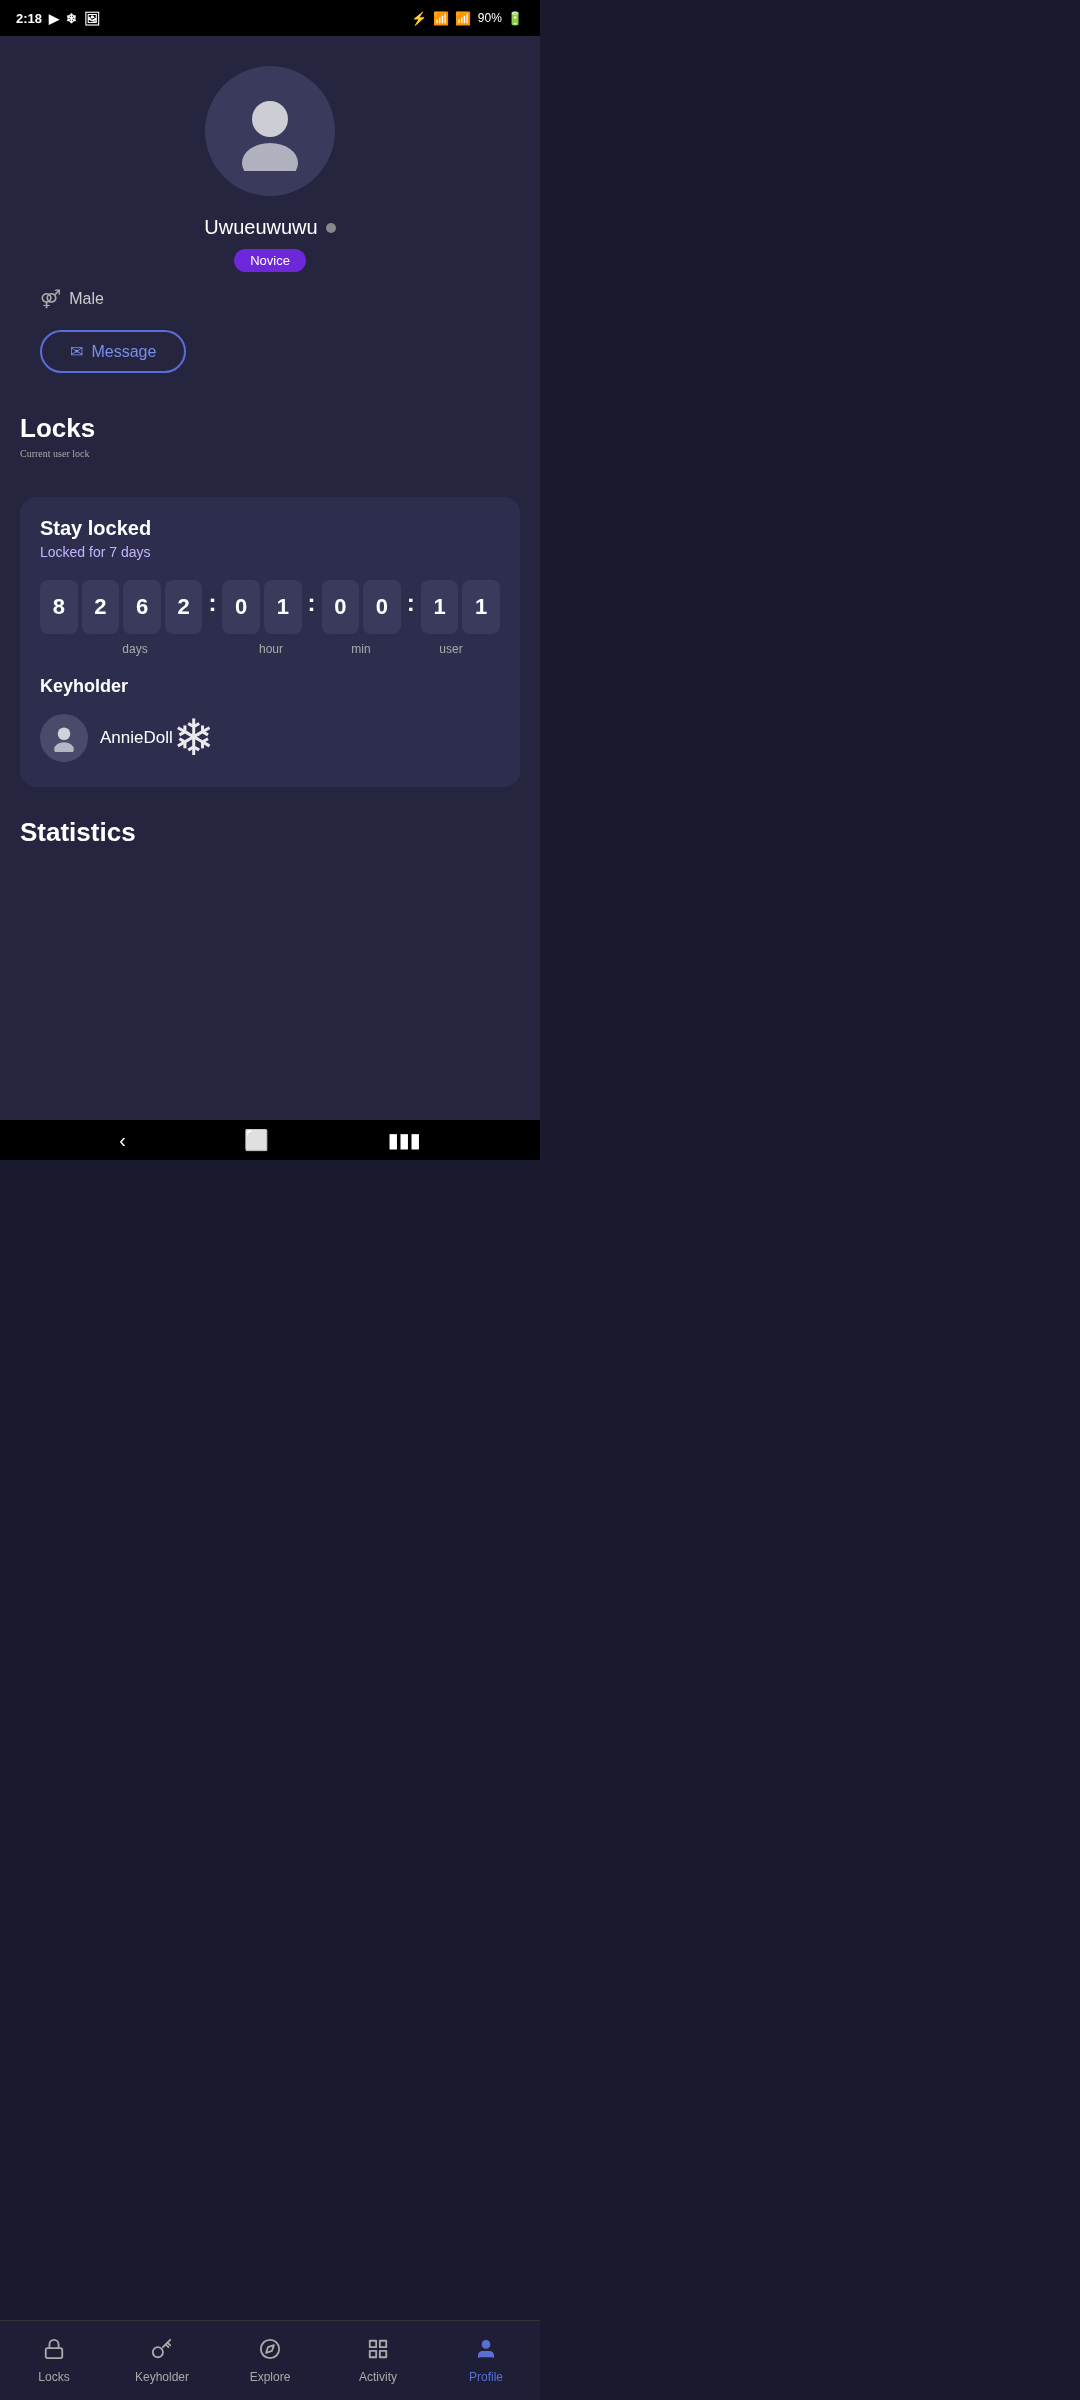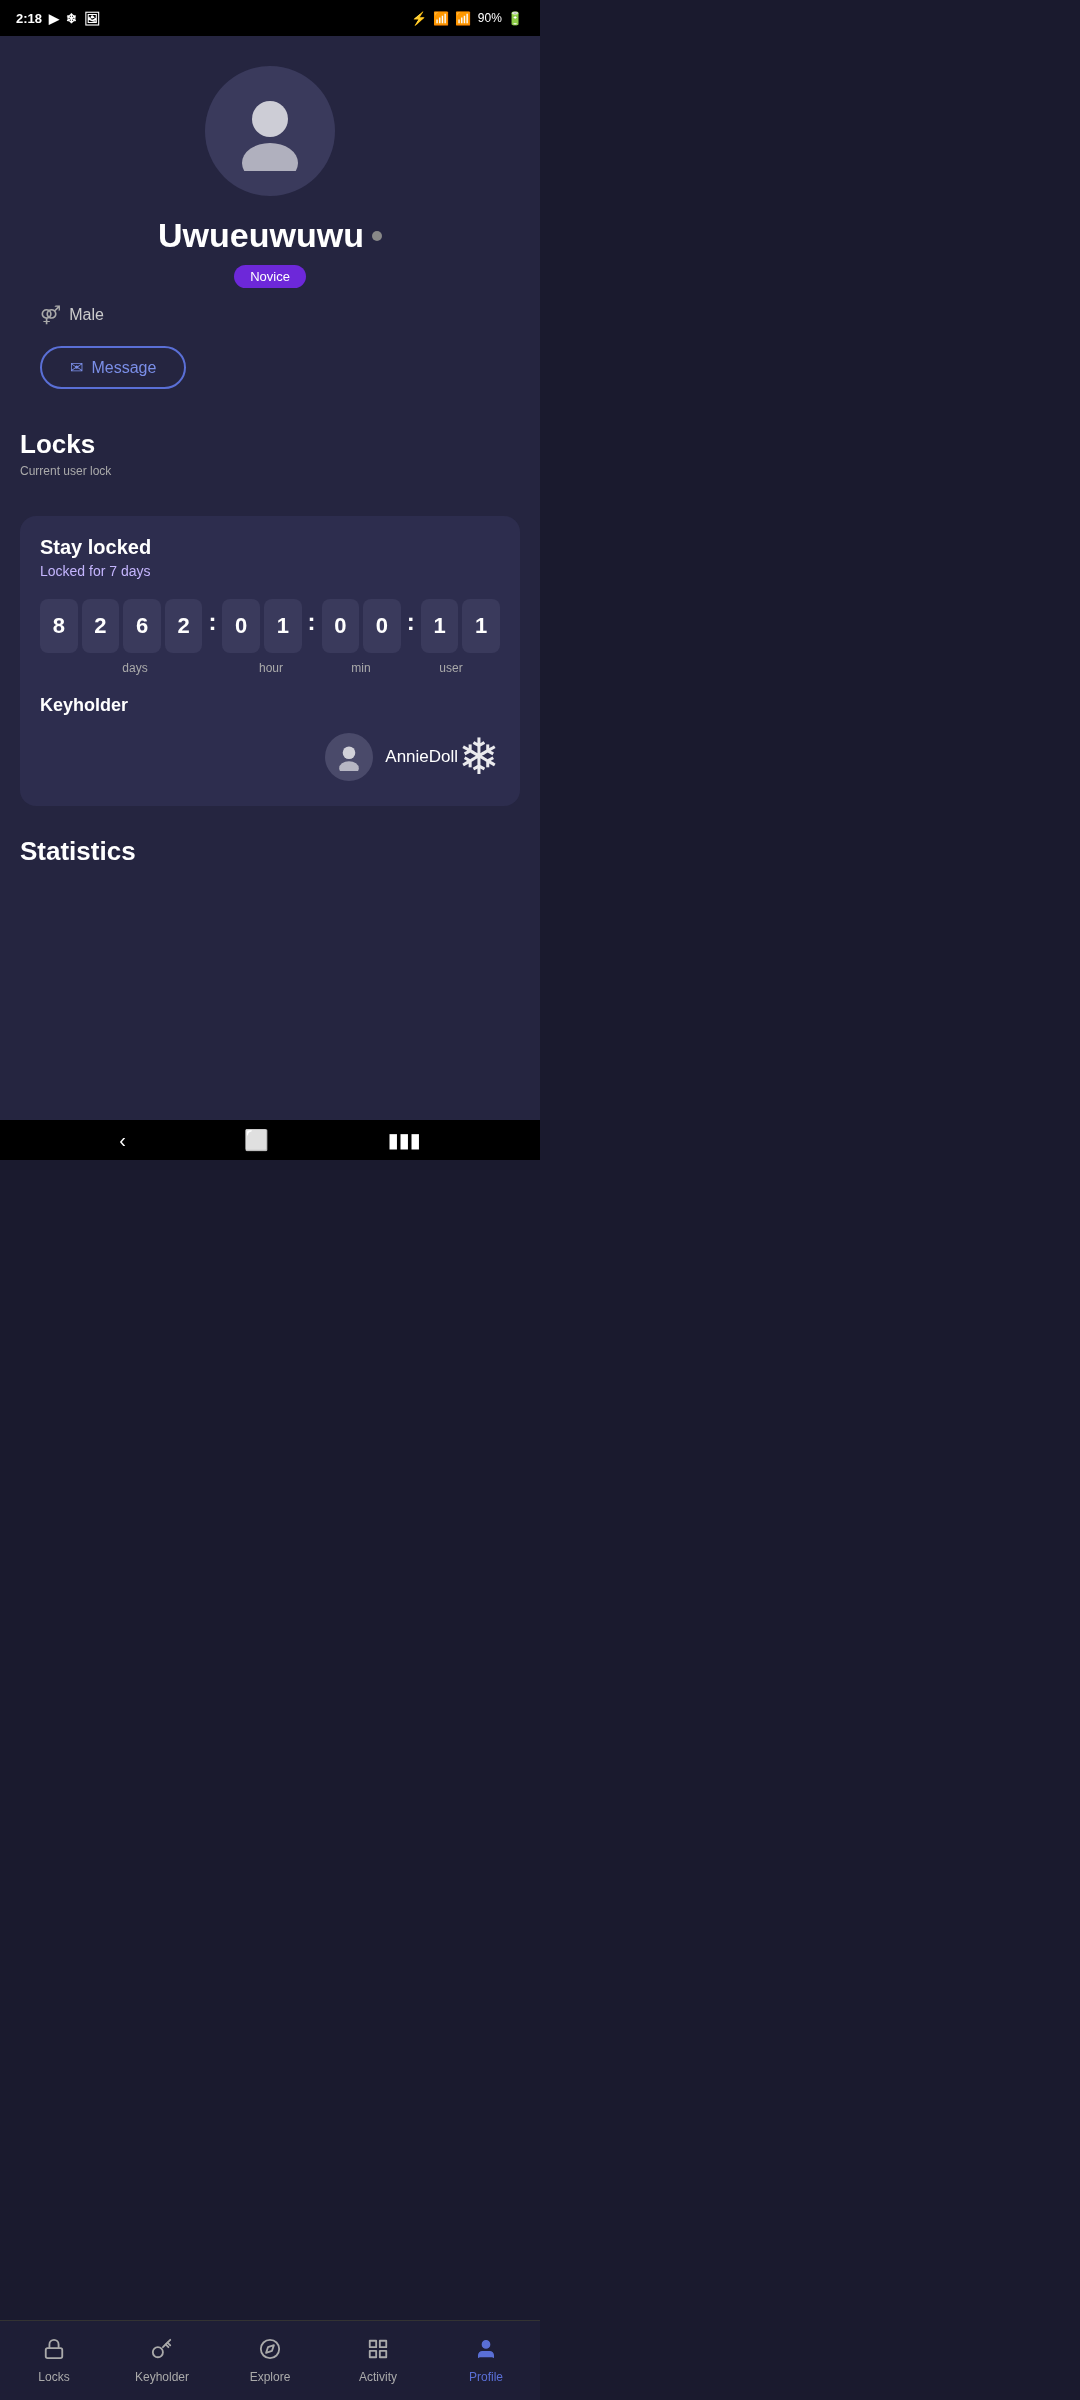--- a/index.html
+++ b/index.html
@@ -69,22 +69,22 @@
     }
 
     .username-row {
       display: flex;
       align-items: center;
       gap: 8px;
       margin-bottom: 10px;
     }
 
     .username {
-      font-size: 34px;
-      font-weight: 700;
+      font-size: 20px;
+      font-weight: 400;
       color: #ffffff;
     }
 
     .online-dot {
       width: 10px;
       height: 10px;
       border-radius: 50%;
       background: #888;
     }
 
@@ -138,23 +138,24 @@
     }
 
     .section-title {
       font-size: 26px;
       font-weight: bold;
       color: #fff;
       margin-bottom: 4px;
     }
 
     .section-subtitle {
-      font-size: 12px;
+      font-size: 10px;
       color: #aaa;
       margin-bottom: 16px;
+      font-family: Liberation Serif, serif;
     }
 
     
     .lock-card {
       background: #2d2d4e;
       border-radius: 16px;
       padding: 20px;
       margin-top: 38px;
     }
 
@@ -223,21 +224,21 @@
     .keyholder-label {
       font-size: 18px;
       font-weight: bold;
       color: #fff;
       margin-bottom: 12px;
     }
 
     .keyholder-row {
       display: flex;
       align-items: center;
-      justify-content: flex-end;
+      justify-content: flex-start;
     }
 
     .keyholder-info {
       display: flex;
       align-items: center;
       gap: 12px;
     }
 
     .keyholder-avatar {
       width: 48px;

